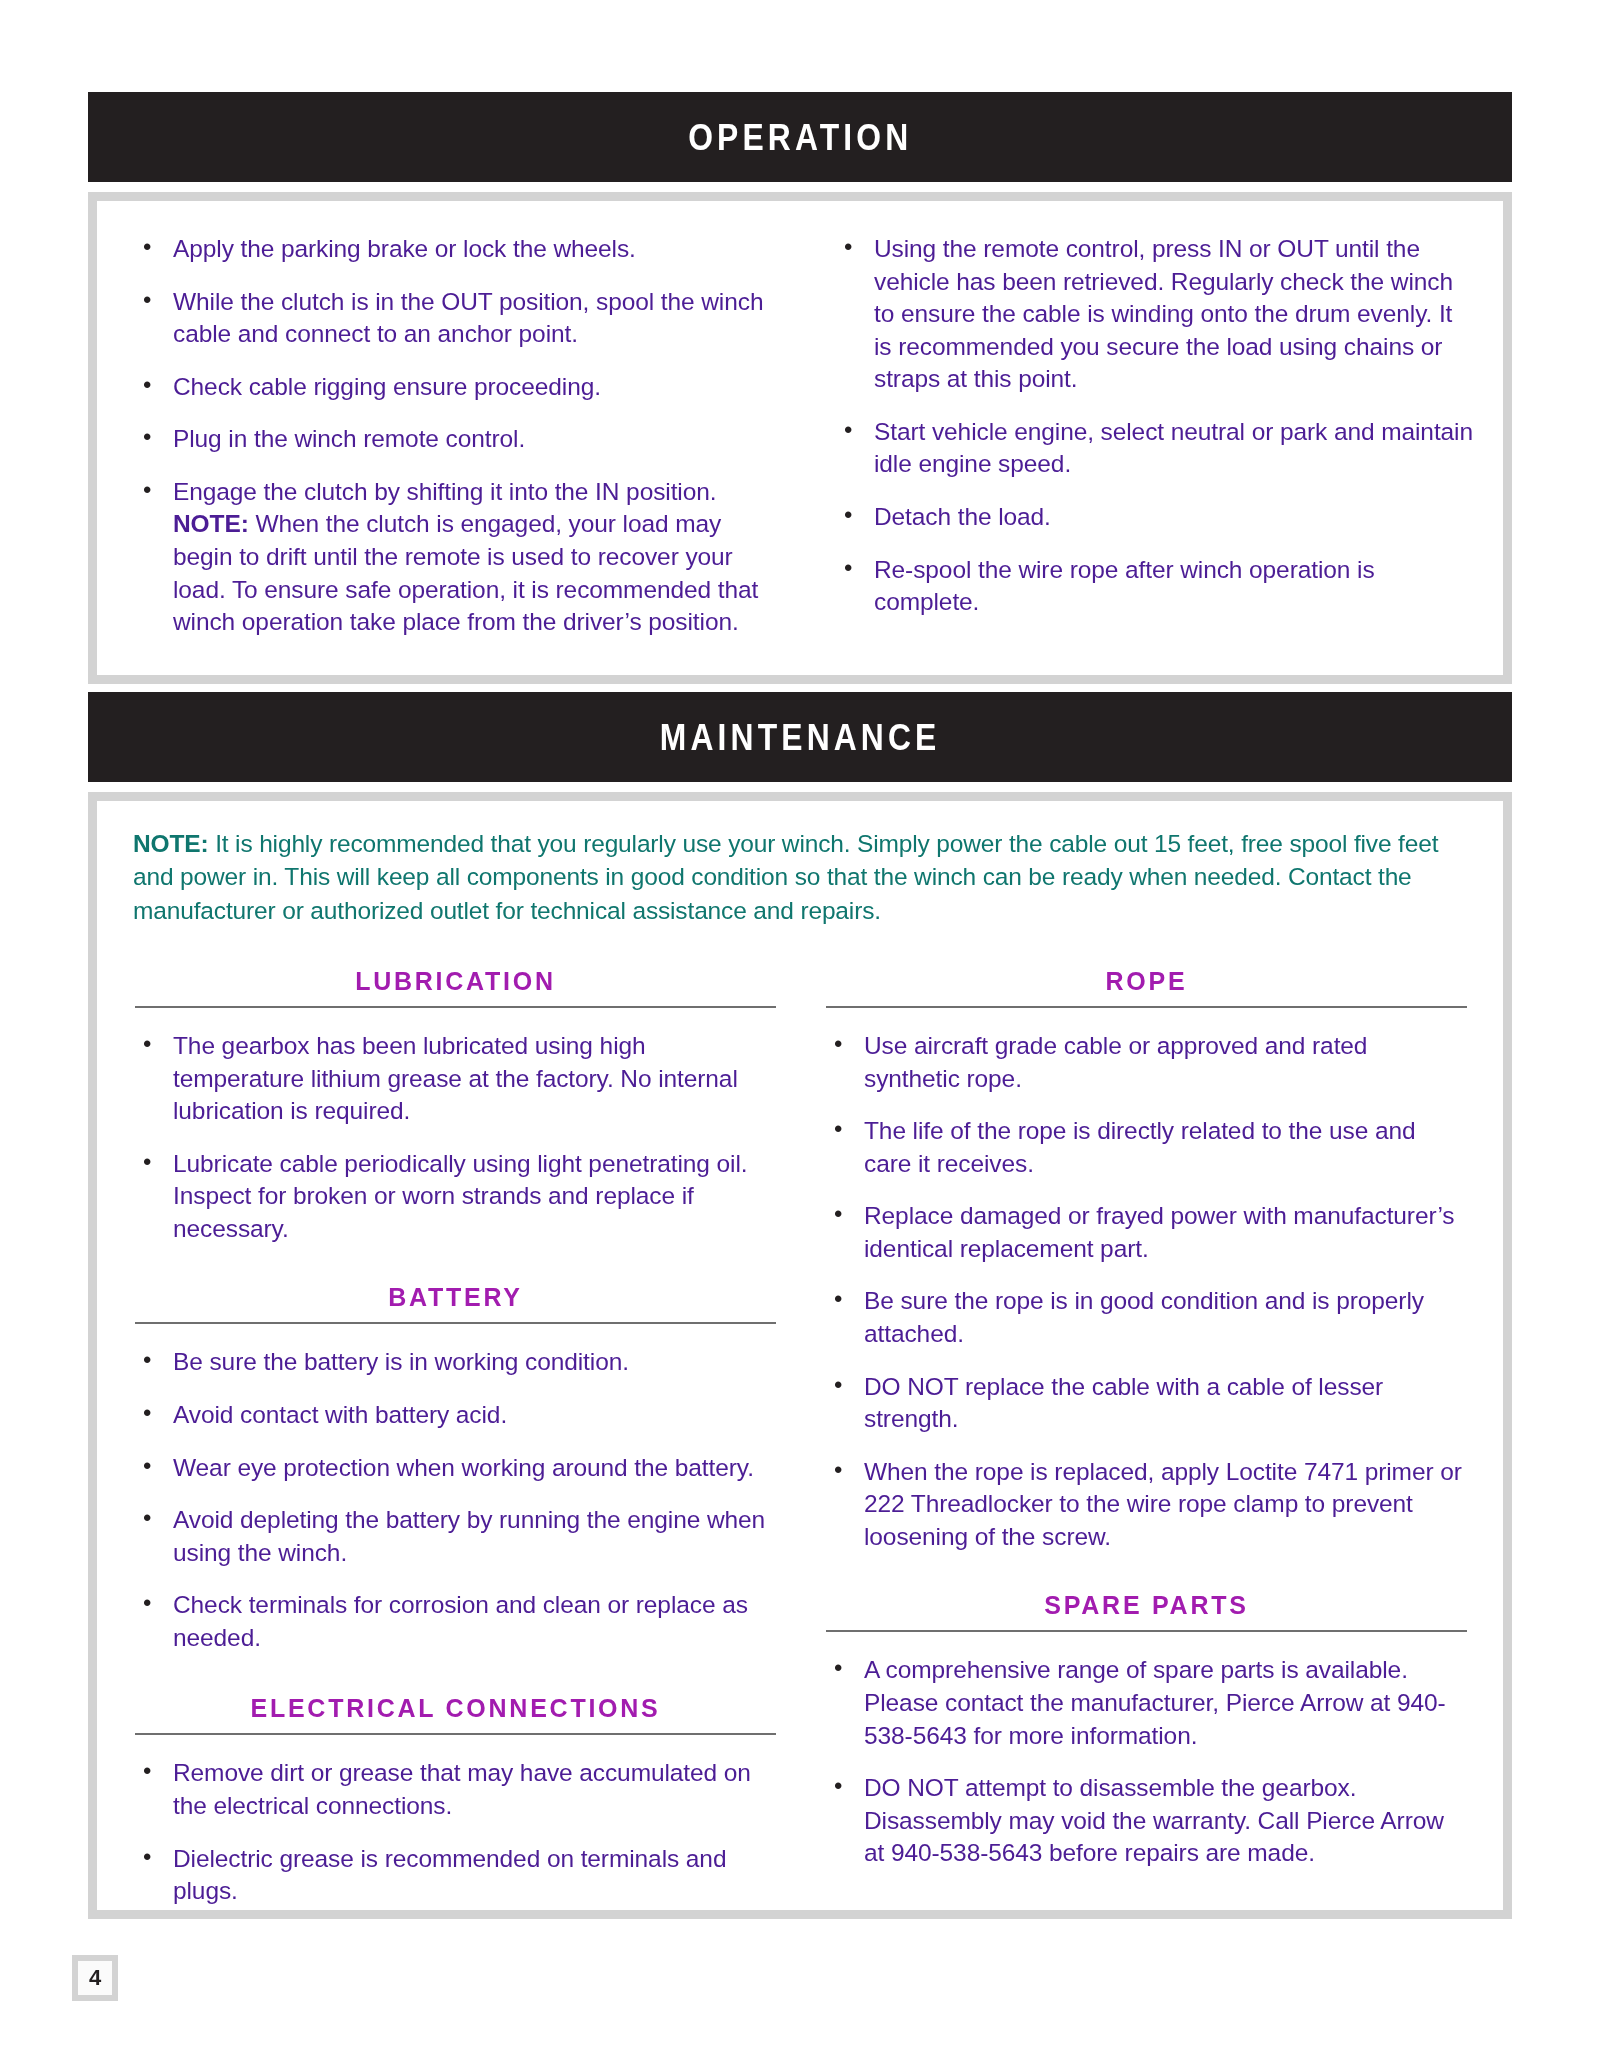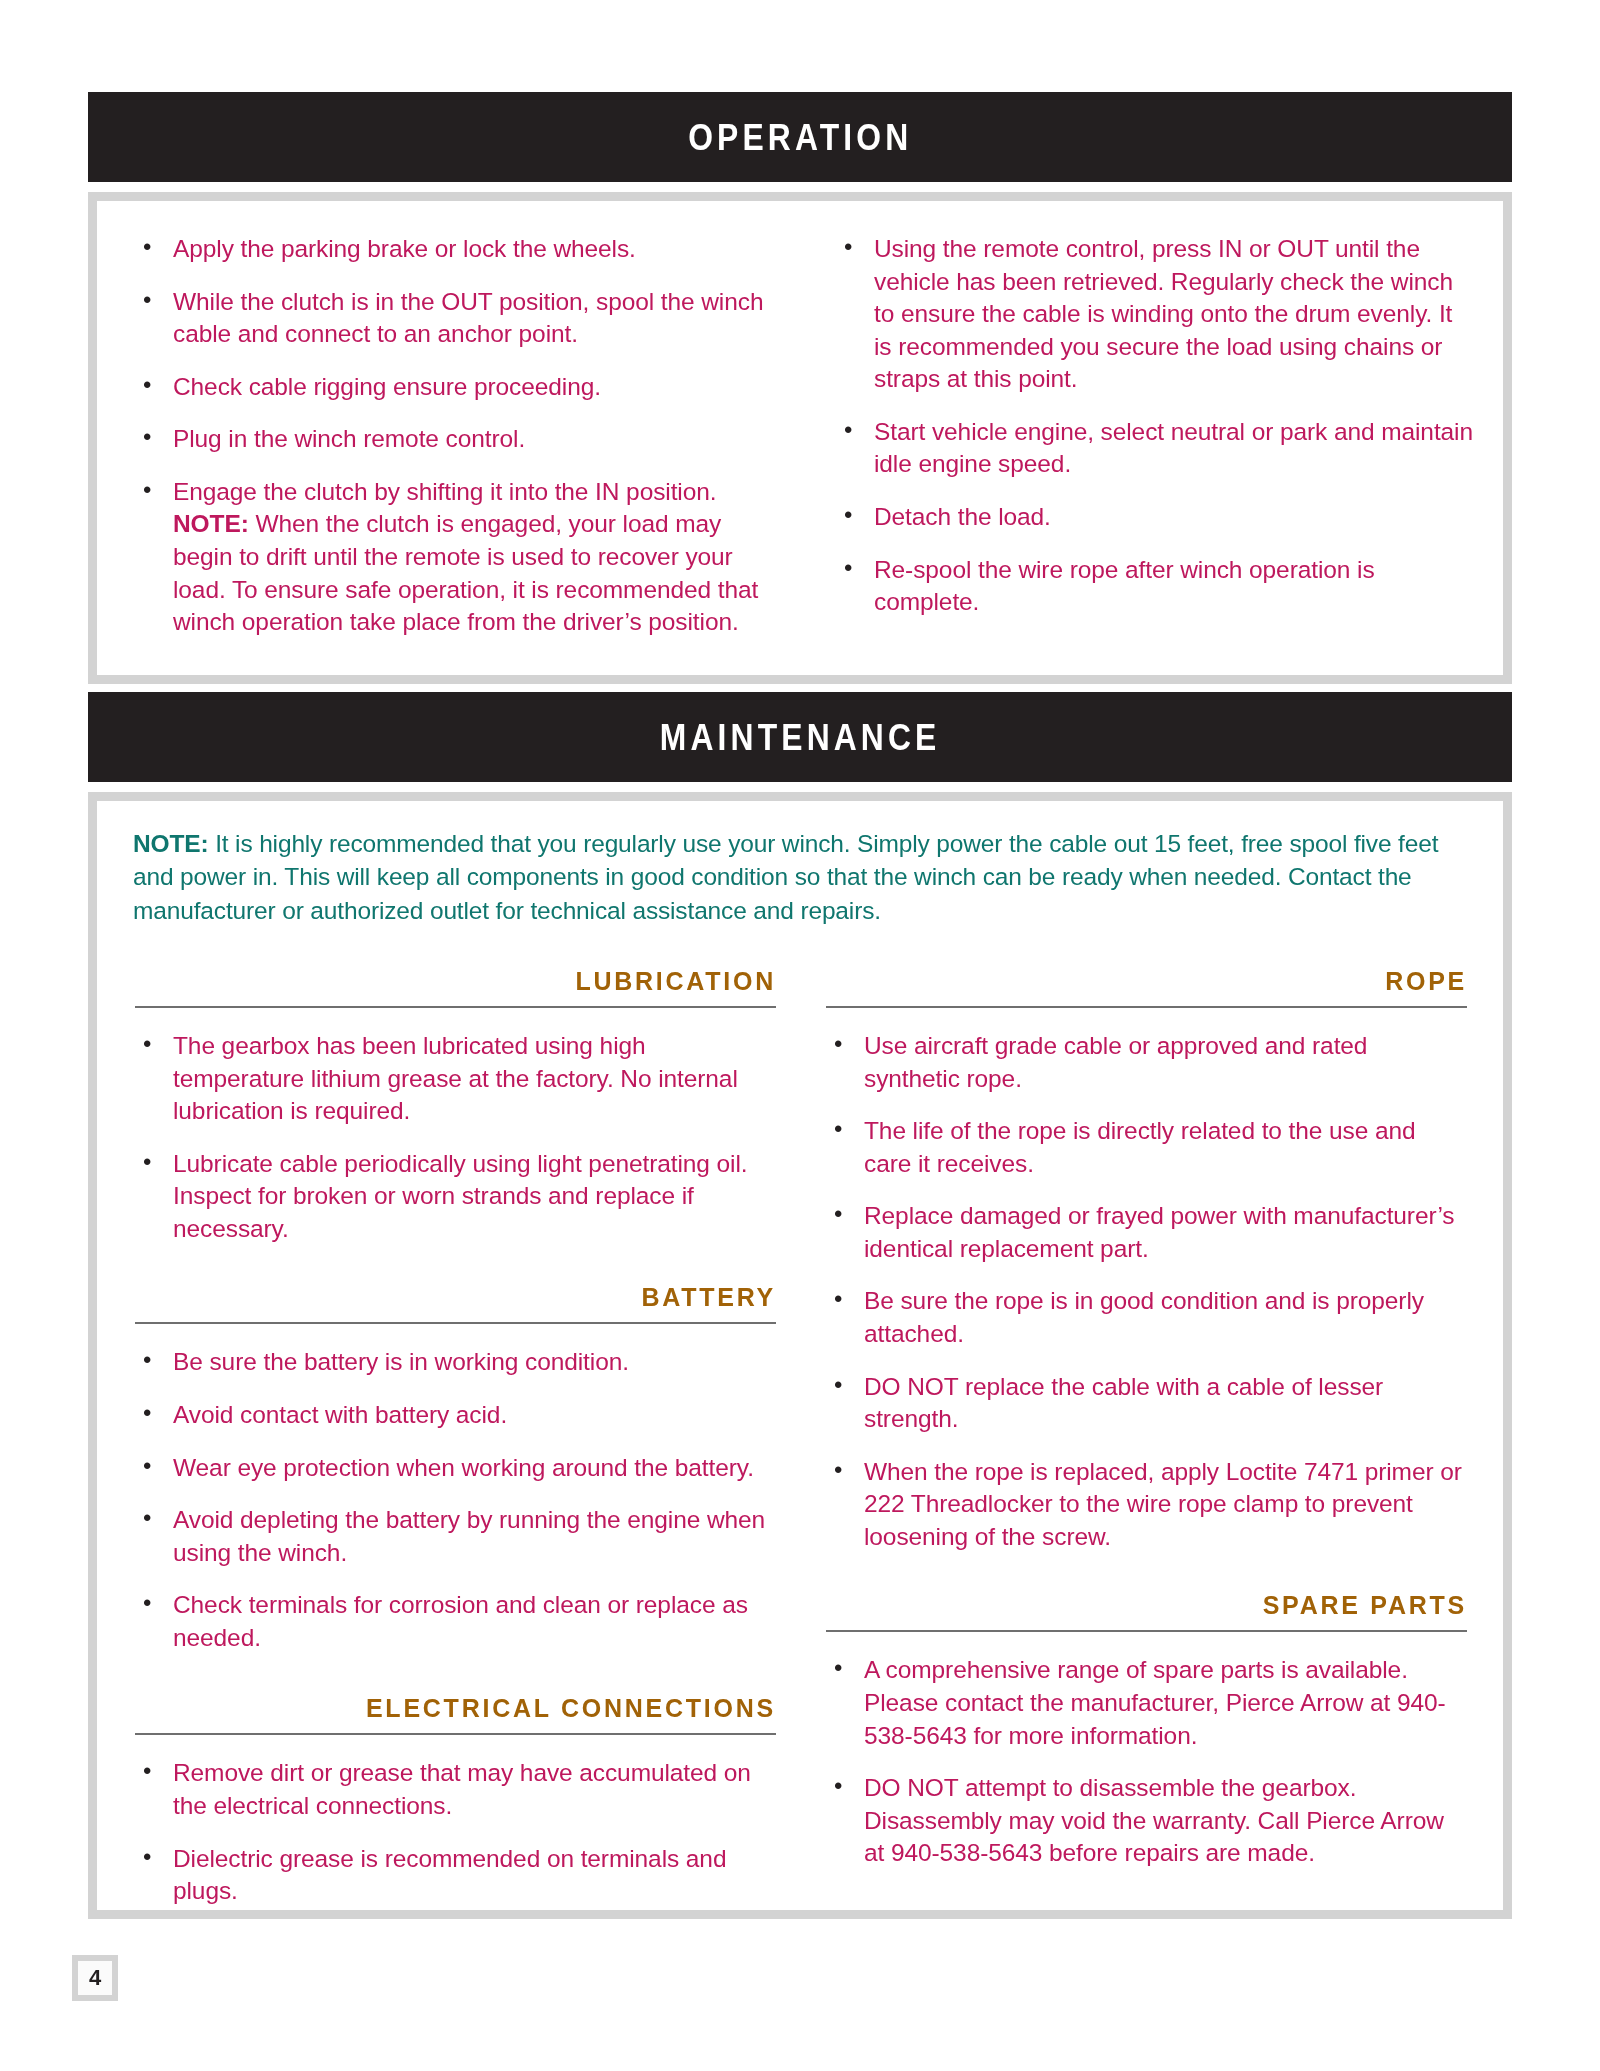--- a/index.html
+++ b/index.html
@@ -65,21 +65,21 @@
     list-style: none;
     margin: 0;
     padding: 0;
   }
   ul.bullets > li {
     position: relative;
     padding-left: 38px;
     margin-bottom: 20px;
     font-size: 24.5px;
     line-height: 1.33;
-    color: #be185d;
+    color: #4c1d95;
     letter-spacing: -0.1px;
   }
   ul.bullets > li:last-child { margin-bottom: 0; }
   ul.bullets > li::before {
     content: "\2022";
     position: absolute;
     left: 8px;
     top: -2px;
     font-size: 24px;
     color: #231f20;
@@ -91,25 +91,25 @@
     font-size: 24.5px;
     line-height: 1.36;
     color: #0f766e;
     margin: 0;
     letter-spacing: -0.15px;
   }
   .note-para b, .bold { font-weight: 700; }
 
   
   .sub-head {
-    text-align: right;
+    text-align: center;
     font-weight: 700;
     font-size: 25px;
     letter-spacing: 0.11em;
-    color: #a16207;
+    color: #a21caf;
     margin: 0;
     padding: 0 0 10px 0;
   }
   .sub-rule {
     border: 0;
     border-top: 2px solid #6f6f6f;
     margin: 0 0 22px 0;
   }
 
   

